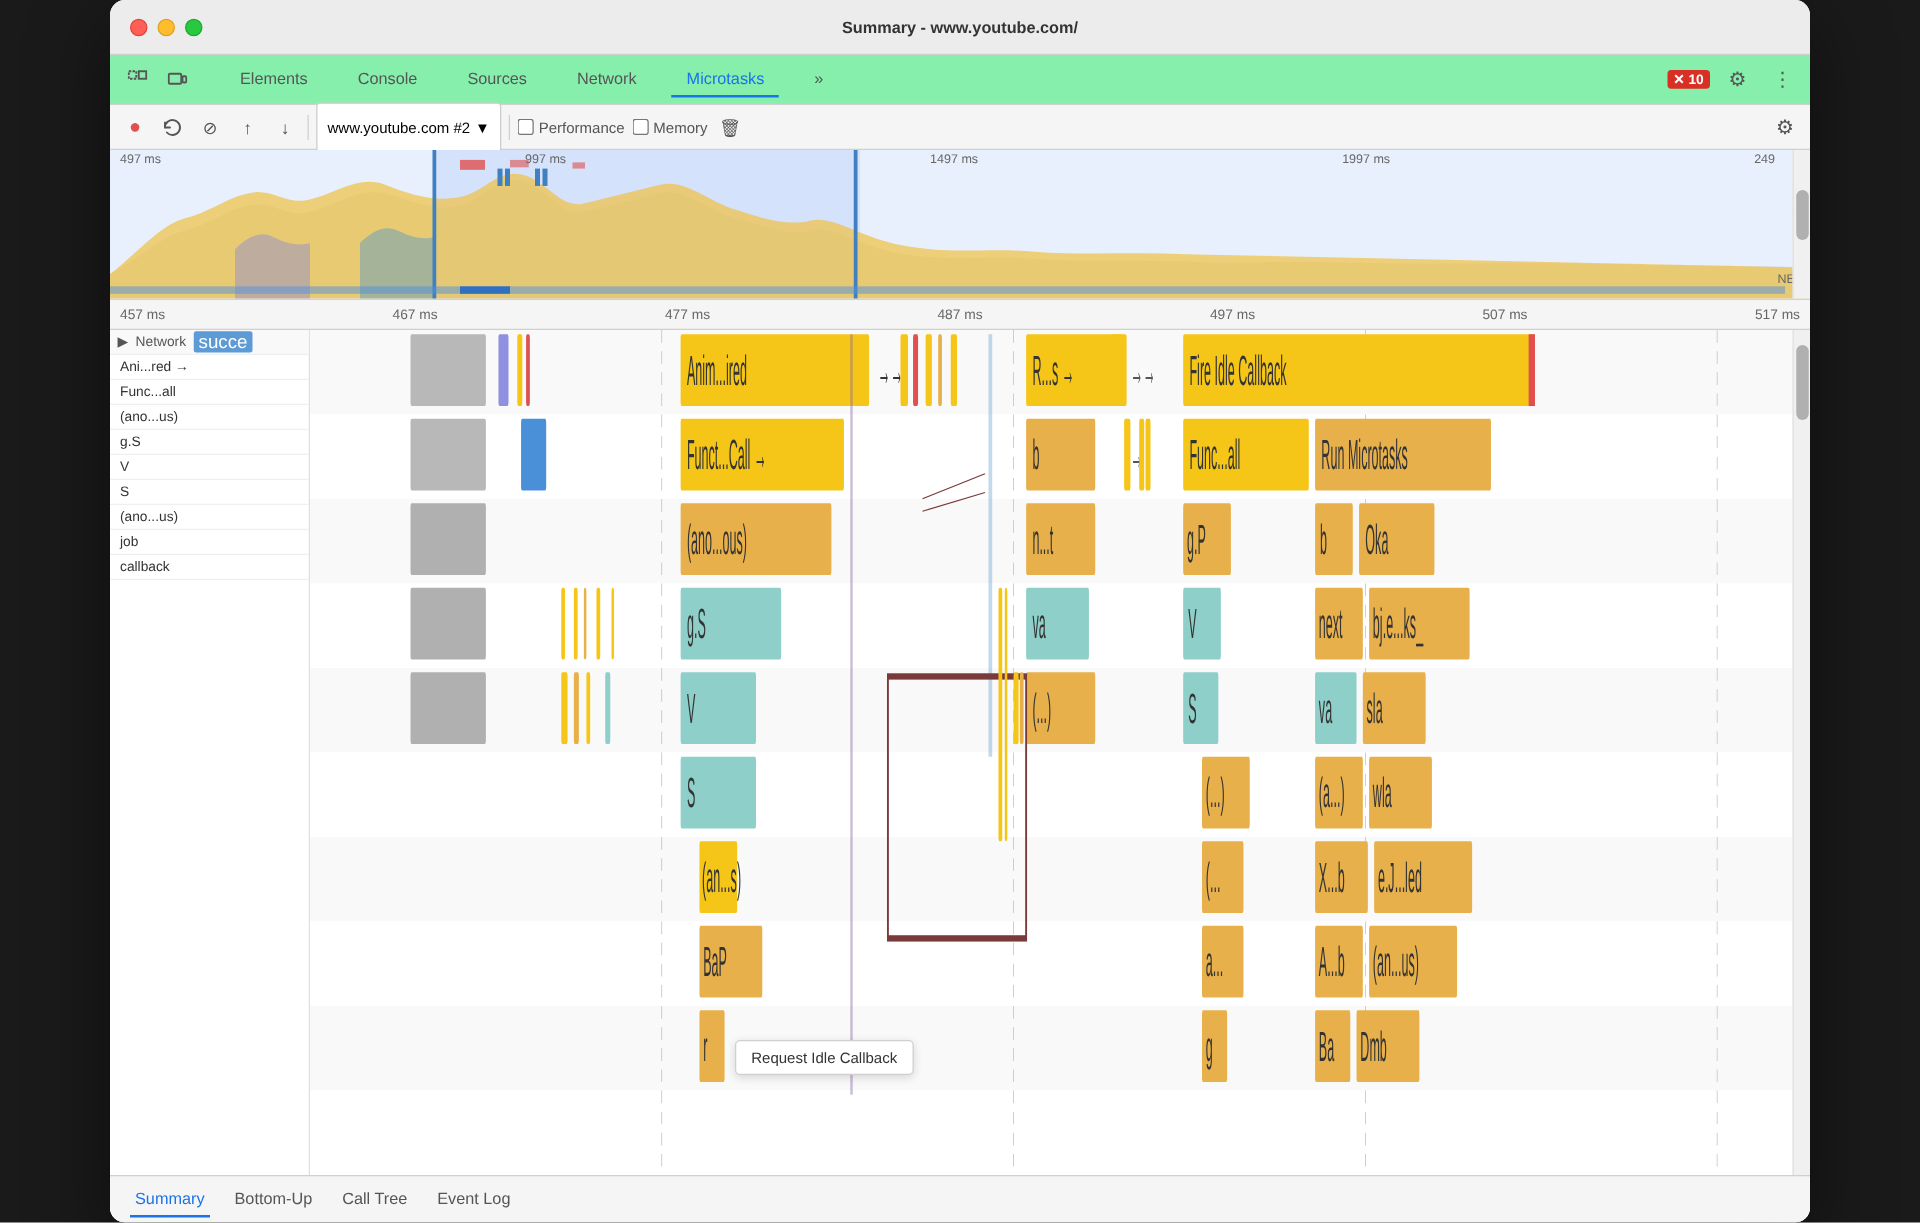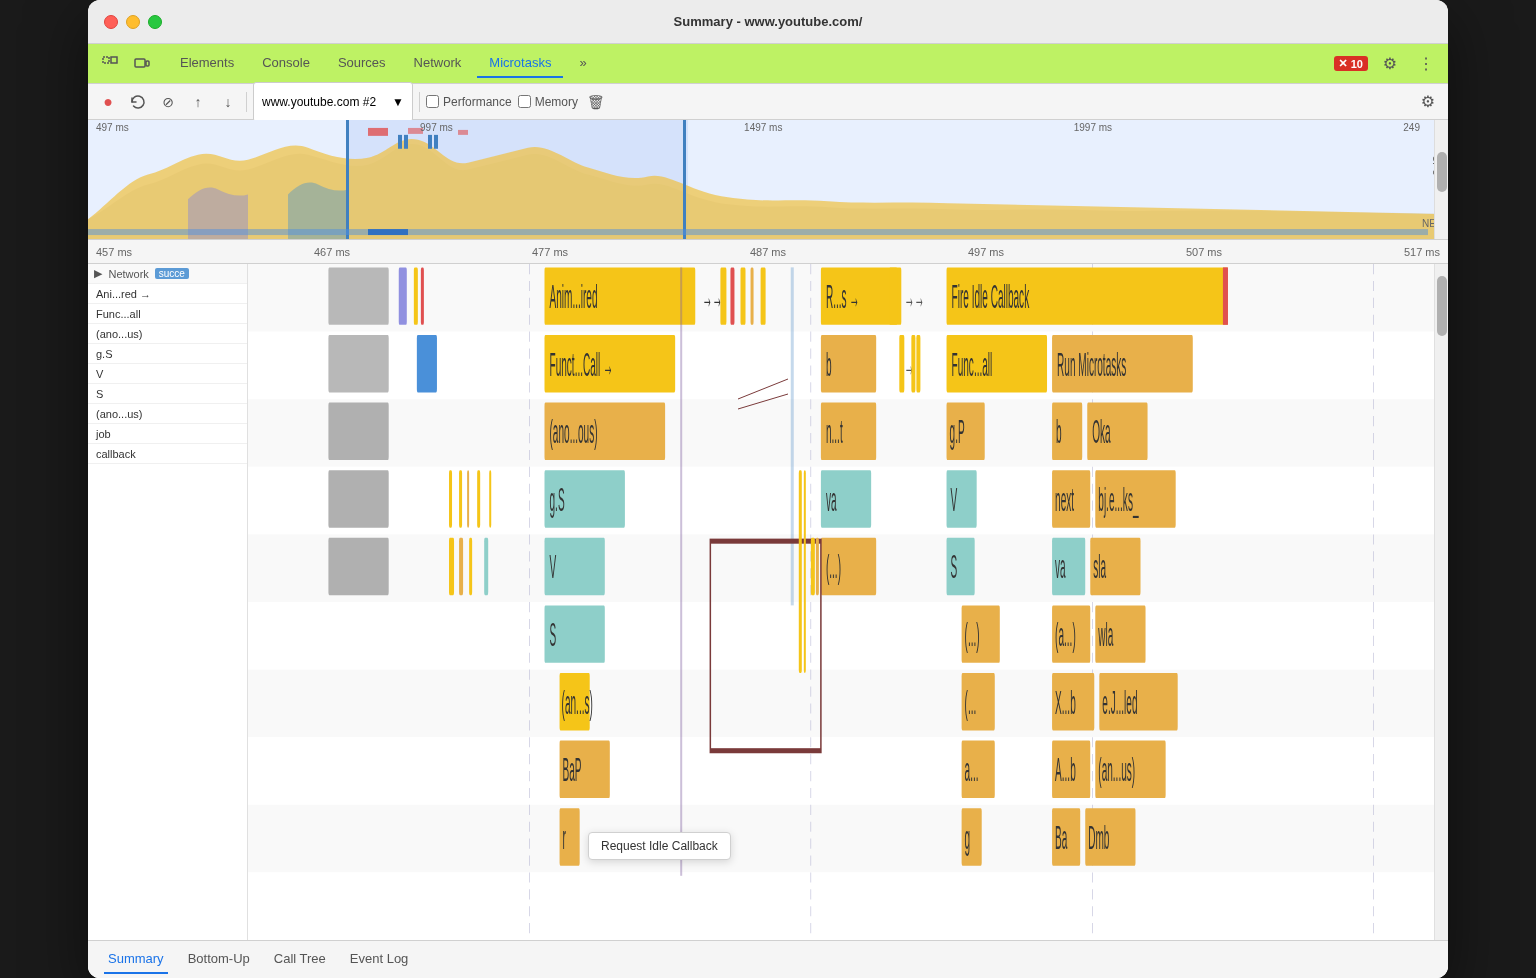--- a/index.html
+++ b/index.html
@@ -52,25 +52,25 @@
     .devtools-body {
       background: #ffffff;
       display: flex;
       flex-direction: column;
       height: 934px;
     }
     
     .tab-bar {
       display: flex;
       align-items: center;
-      background: #bef264;
+      background: #86efac;
       border-bottom: 1px solid #d0d0d0;
       padding: 0 8px;
       height: 40px;
-      gap: 4px;
+      gap: 16px;
     }
     .tab-bar-left-icons {
       display: flex;
       gap: 4px;
       margin-right: 8px;
     }
     .icon-btn {
       width: 28px;
       height: 28px;
       display: flex;
@@ -134,21 +134,21 @@
       border-radius: 3px;
     }
     .toolbar2-sep {
       width: 1px;
       height: 20px;
       background: #d0d0d0;
     }
     .url-select {
       display: flex;
       align-items: center;
-      gap: 16px;
+      gap: 4px;
       border: 1px solid #ccc;
       border-radius: 3px;
       padding: 12px 8px;
       background: white;
       font-size: 12px;
       cursor: pointer;
       justify-content: space-between;
     }
     .checkbox-group {
       display: flex;
@@ -303,21 +303,21 @@
       gap: 8px;
       font-size: 11px;
       color: #555;
       border-bottom: 1px solid #f0f0f0;
     }
     .network-badge {
       background: #5c9bd6;
       color: white;
       border-radius: 2px;
       padding: 0 4px;
-      font-size: 10px;
+      font-size: 15px;
       text-align: right;
     }
   </style>
 </head>
 <body>
 
 <div class="window">
 
   <div class="title-bar">
     <div class="traffic-lights">

